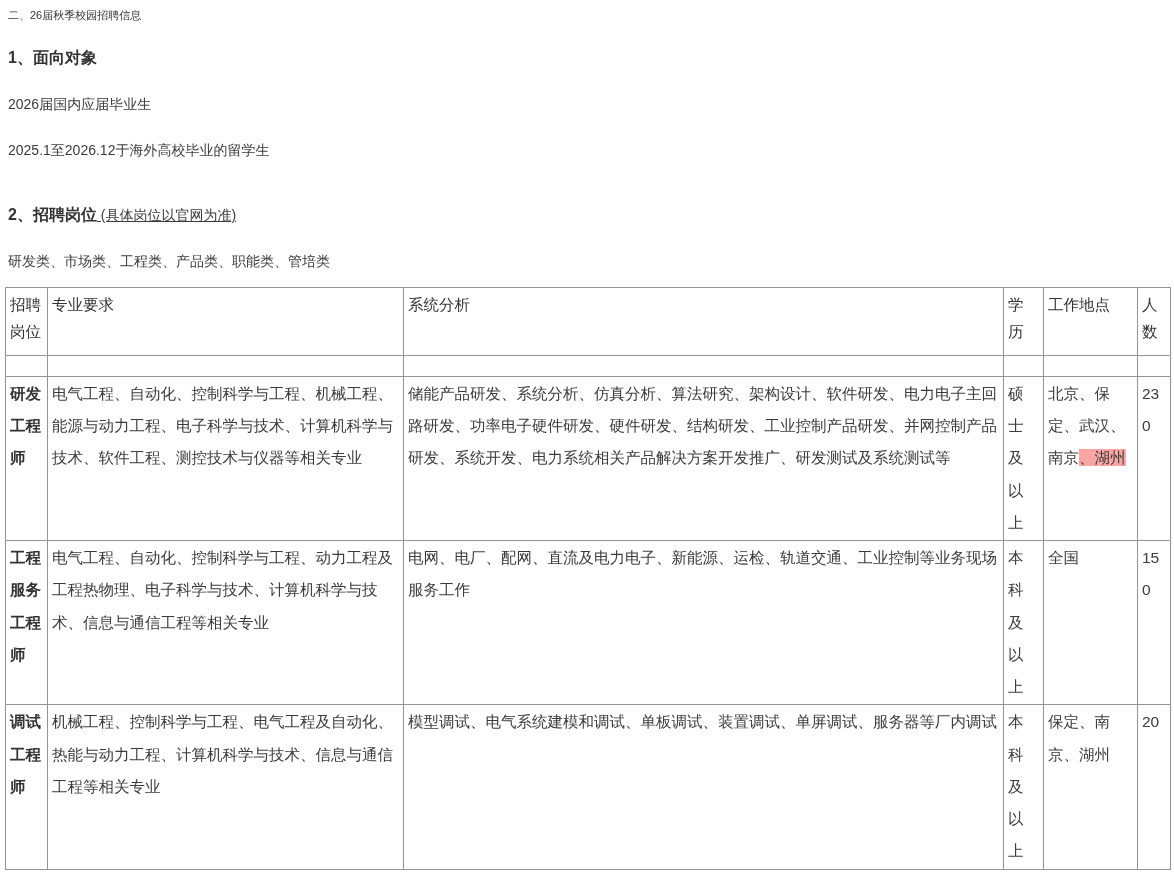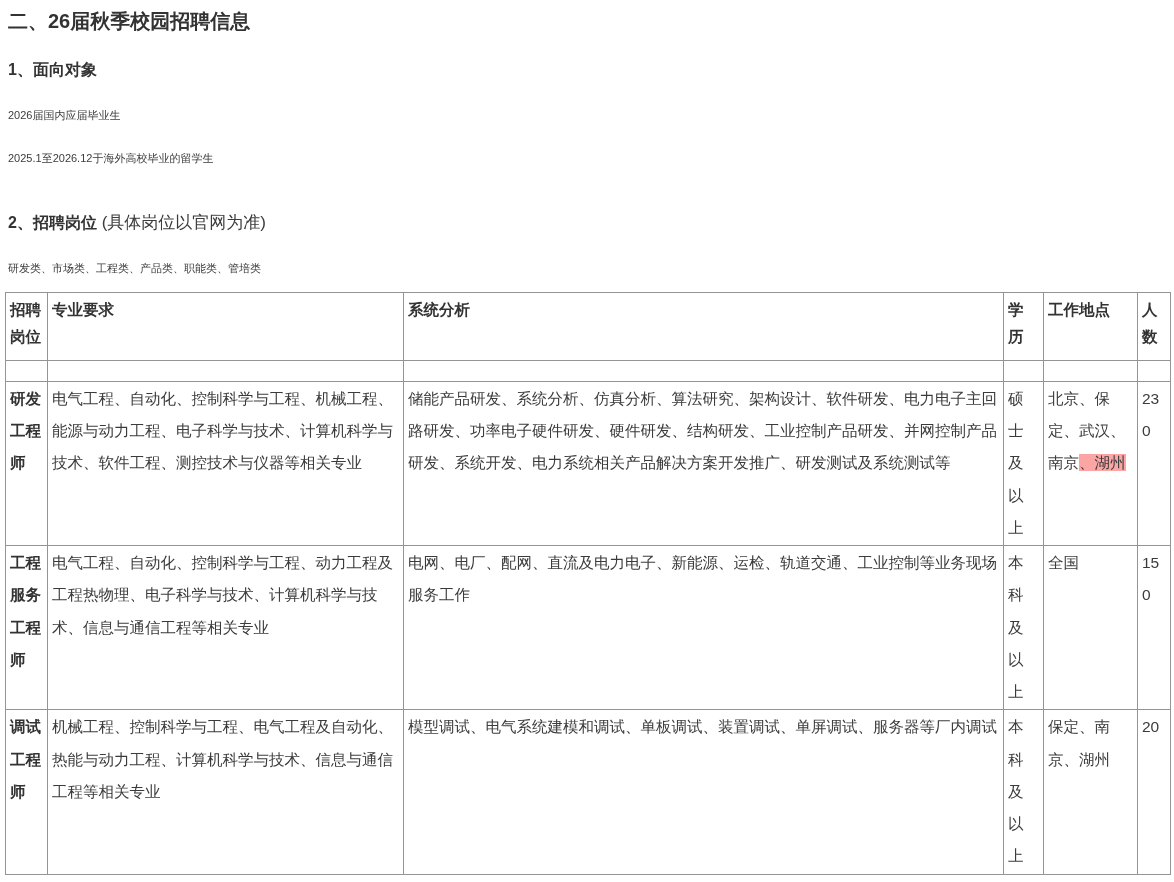--- a/index.html
+++ b/index.html
@@ -6,38 +6,39 @@
   html, body { background: #ffffff; }
   body {
     width: 1174px;
     height: 882px;
     overflow: hidden;
     font-family: "Liberation Sans", "DejaVu Sans", sans-serif;
     color: #3b3b3b;
     padding: 8px 4px 0 8px;
   }
   .doc-title {
-    font-size: 20px;
-    font-weight: bold;
+    font-size: 11px;
+    font-weight: normal;
     color: #333;
     margin-bottom: 25px;
   }
   .sec-heading {
     font-size: 16px;
     font-weight: bold;
     color: #333;
     margin-bottom: 27px;
   }
   .sec-heading .note {
     font-weight: normal;
-    font-size: 17px;
+    font-size: 14px;
     color: #3b3b3b;
+    text-decoration: underline;
   }
   .para {
-    font-size: 11px;
+    font-size: 14px;
     margin-bottom: 28px;
     color: #3b3b3b;
   }
   .para.gap-after { margin-bottom: 45px; }
   .cats { margin-bottom: 16px; }
 
   table.jobs {
     border-collapse: collapse;
     table-layout: fixed;
     width: 1162px;
@@ -53,21 +54,21 @@
   table.jobs td, table.jobs th {
     border: 1px solid #949494;
     vertical-align: top;
     text-align: left;
     padding: 1px 5px 1px 4px;
     line-height: 2.08;
     word-break: break-word;
     overflow: hidden;
   }
   table.jobs th {
-    font-weight: bold;
+    font-weight: normal;
     color: #333;
     line-height: 1.75;
     padding-top: 3px;
     height: 68px;
   }
   tr.spacer td { height: 21px; padding: 0; }
   td.pos {
     font-weight: bold;
     color: #333;
     line-height: 1.65;

